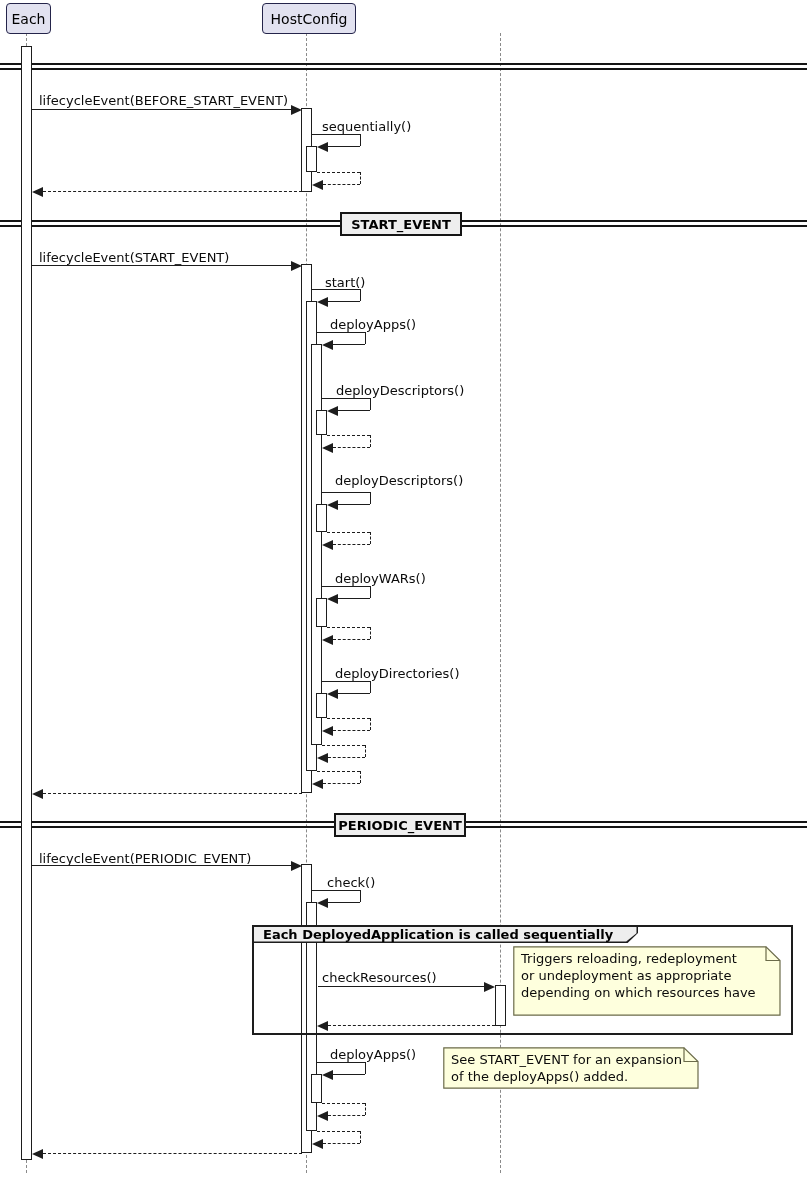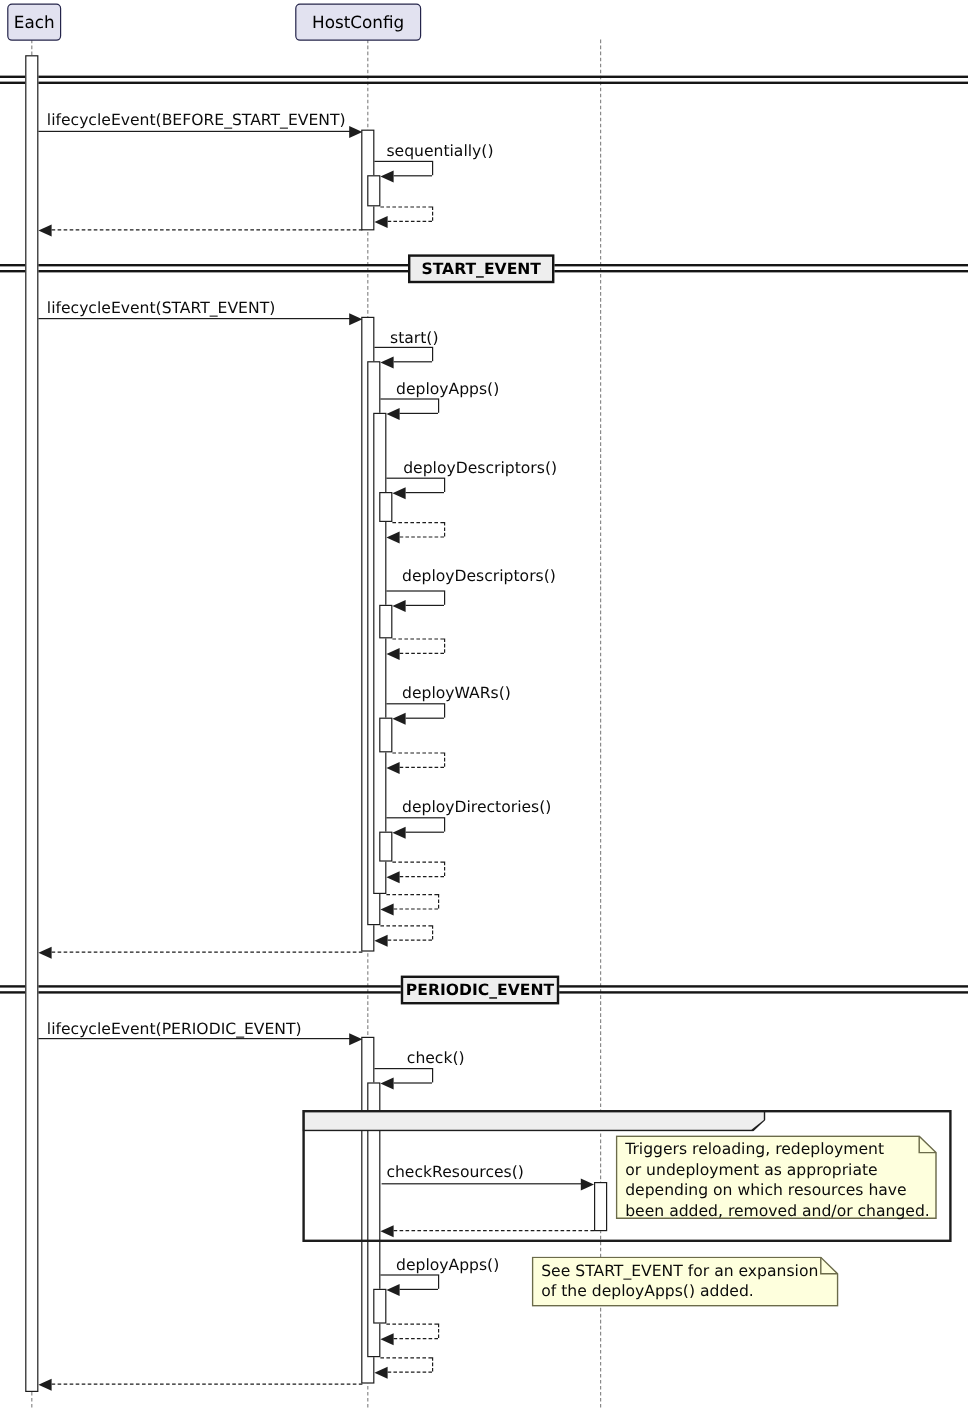--- a/index.html
+++ b/index.html
@@ -174,47 +174,47 @@
     <div class="aL" style="left:32px;top:789px"></div>
   </div>
 
   <div>
     <div class="lbl" style="left:39px;top:851px">lifecycleEvent(PERIODIC_EVENT)</div>
     <div class="h" style="left:32px;top:865px;width:260px"></div>
     <div class="aR" style="left:291px;top:861px"></div>
   </div>
 
   <div>
-    <div class="lbl" style="left:339px;top:875px">check()</div>
+    <div class="lbl" style="left:327px;top:875px">check()</div>
     <div class="h" style="left:312px;top:890px;width:48px"></div>
     <div class="v" style="left:360px;top:890px;height:12px"></div>
     <div class="h" style="left:328px;top:902px;width:32px"></div>
     <div class="aL" style="left:317px;top:898px"></div>
   </div>
 
   <div class="gbox"></div>
   <div class="ghead-o"></div>
   <div class="ghead-i"></div>
+  <div class="gtitle" style="left:263px;top:927px">Each DeployedApplication is called sequentially</div>
 
   <div>
     <div class="lbl" style="left:322px;top:970px">checkResources()</div>
     <div class="h" style="left:318px;top:986px;width:167px"></div>
     <div class="aR" style="left:484px;top:982px"></div>
     <div class="hd" style="left:328px;top:1025px;width:167px"></div>
     <div class="aL" style="left:317px;top:1021px"></div>
   </div>
 
   <svg class="note-svg" style="left:513px;top:946px" width="268" height="70">
     <path d="M0.8,0.8 H253 L267,14.5 V69.2 H0.8 Z" fill="#FEFFDD" stroke="#6b6b4a" stroke-width="1.2"></path>
     <path d="M253,0.8 V14.5 H267" fill="none" stroke="#6b6b4a" stroke-width="1.2"></path>
   </svg>
   <div class="nline" style="left:521px;top:951px">Triggers reloading, redeployment</div>
   <div class="nline" style="left:521px;top:968px">or undeployment as appropriate</div>
   <div class="nline" style="left:521px;top:985px">depending on which resources have</div>
-  <div class="nline" style="left:521px;top:1002px">been added, removed and/or changed.</div>
 
   <div>
     <div class="lbl" style="left:330px;top:1047px">deployApps()</div>
     <div class="h" style="left:317px;top:1062px;width:48px"></div>
     <div class="v" style="left:365px;top:1062px;height:12px"></div>
     <div class="h" style="left:333px;top:1074px;width:32px"></div>
     <div class="aL" style="left:322px;top:1070px"></div>
     <div class="hd" style="left:322px;top:1103px;width:43px"></div>
     <div class="vd" style="left:365px;top:1103px;height:12px"></div>
     <div class="hd" style="left:328px;top:1115px;width:37px"></div>
@@ -234,15 +234,15 @@
 
   <div>
     <div class="hd" style="left:43px;top:1153px;width:259px"></div>
     <div class="aL" style="left:32px;top:1149px"></div>
   </div>
 
   <div class="dbox" style="left:340px;top:212px;width:122px">START_EVENT</div>
   <div class="dbox" style="left:334px;top:813px;width:132px">PERIODIC_EVENT</div>
 
   <div class="pbox" style="left:6px;width:45px">Each</div>
-  <div class="pbox" style="left:246px;width:105px">HostConfig</div>
+  <div class="pbox" style="left:262px;width:94px">HostConfig</div>
 
 </div>
 
 </body></html>

